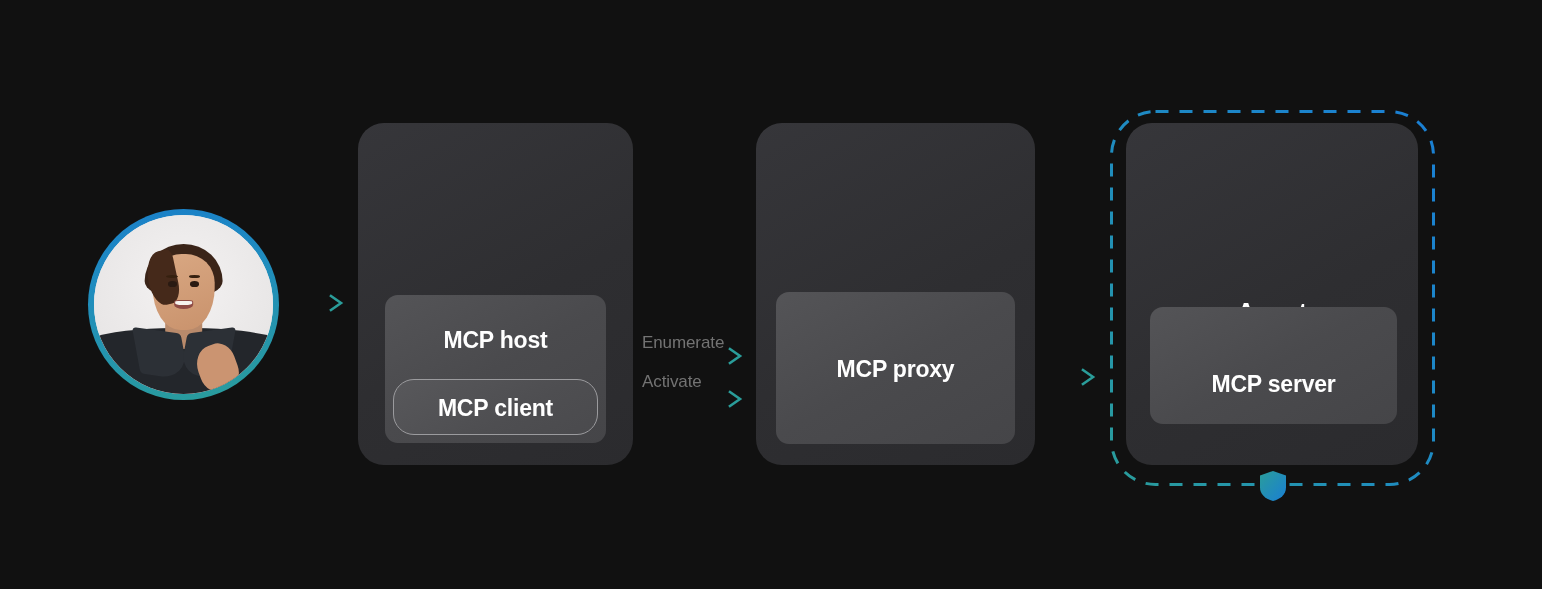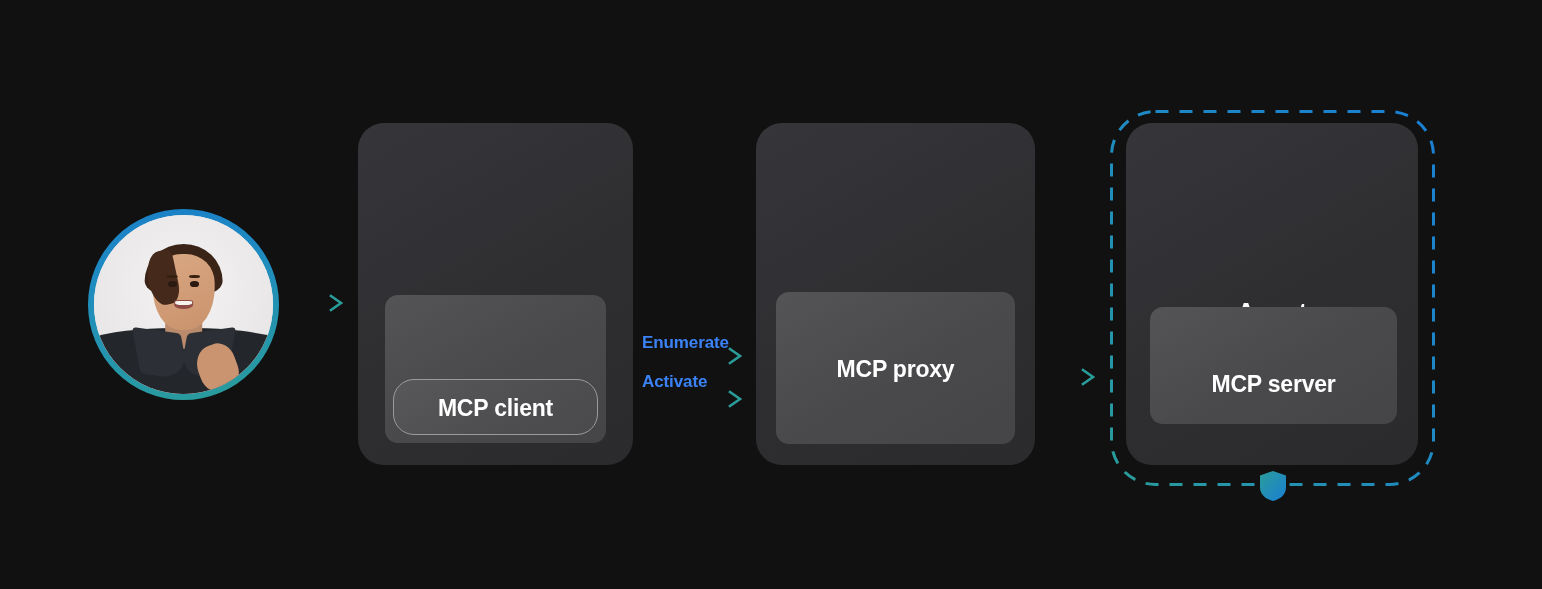--- a/index.html
+++ b/index.html
@@ -177,23 +177,23 @@
     background: linear-gradient(150deg, #58585b 0%, #4e4e51 60%, #4a4a4d 100%);
     box-sizing: border-box;
   }
 
   
   .arrow-svg { position: absolute; overflow: visible; }
 
   
   .edge-label {
     position: absolute;
-    color: #3b82f6;
+    color: #737373;
     font-size: 17px;
-    font-weight: bold;
+    font-weight: normal;
     white-space: nowrap;
     letter-spacing: -0.1px;
   }
 
   
   #security-boundary {
     position: absolute;
     left: 1110px;
     top: 110px;
     width: 325px;
@@ -242,20 +242,21 @@
       </linearGradient>
     </defs>
     <line x1="0" y1="11" x2="48" y2="11" stroke="url(#gradA)" stroke-width="2.6"></line>
     <polyline points="40,4 50,11 40,18" fill="none" stroke="#2a9d9a" stroke-width="2.6" stroke-linecap="square" stroke-linejoin="miter"></polyline>
   </svg>
 
   <div class="outer-box" style="left:358px; top:123px; width:275px; height:342px;">
     <div class="box-title" style="top:188px;">Agent</div>
 
     <div class="inner-box" style="left:27px; top:172px; width:221px; height:148px;">
+      <div class="inner-label" style="top:32px;">MCP host</div>
 
       <div class="outline-box" style="left:8px; top:84px; width:205px; height:56px;">
         <div class="inner-label" style="top:15px;">MCP client</div>
       </div>
     </div>
   </div>
 
   <div class="edge-label" style="left:642px; top:333px;">Enumerate</div>
   <svg class="arrow-svg" style="left:640px; top:347px;" width="110" height="18" viewBox="0 0 110 18">
     <defs>

